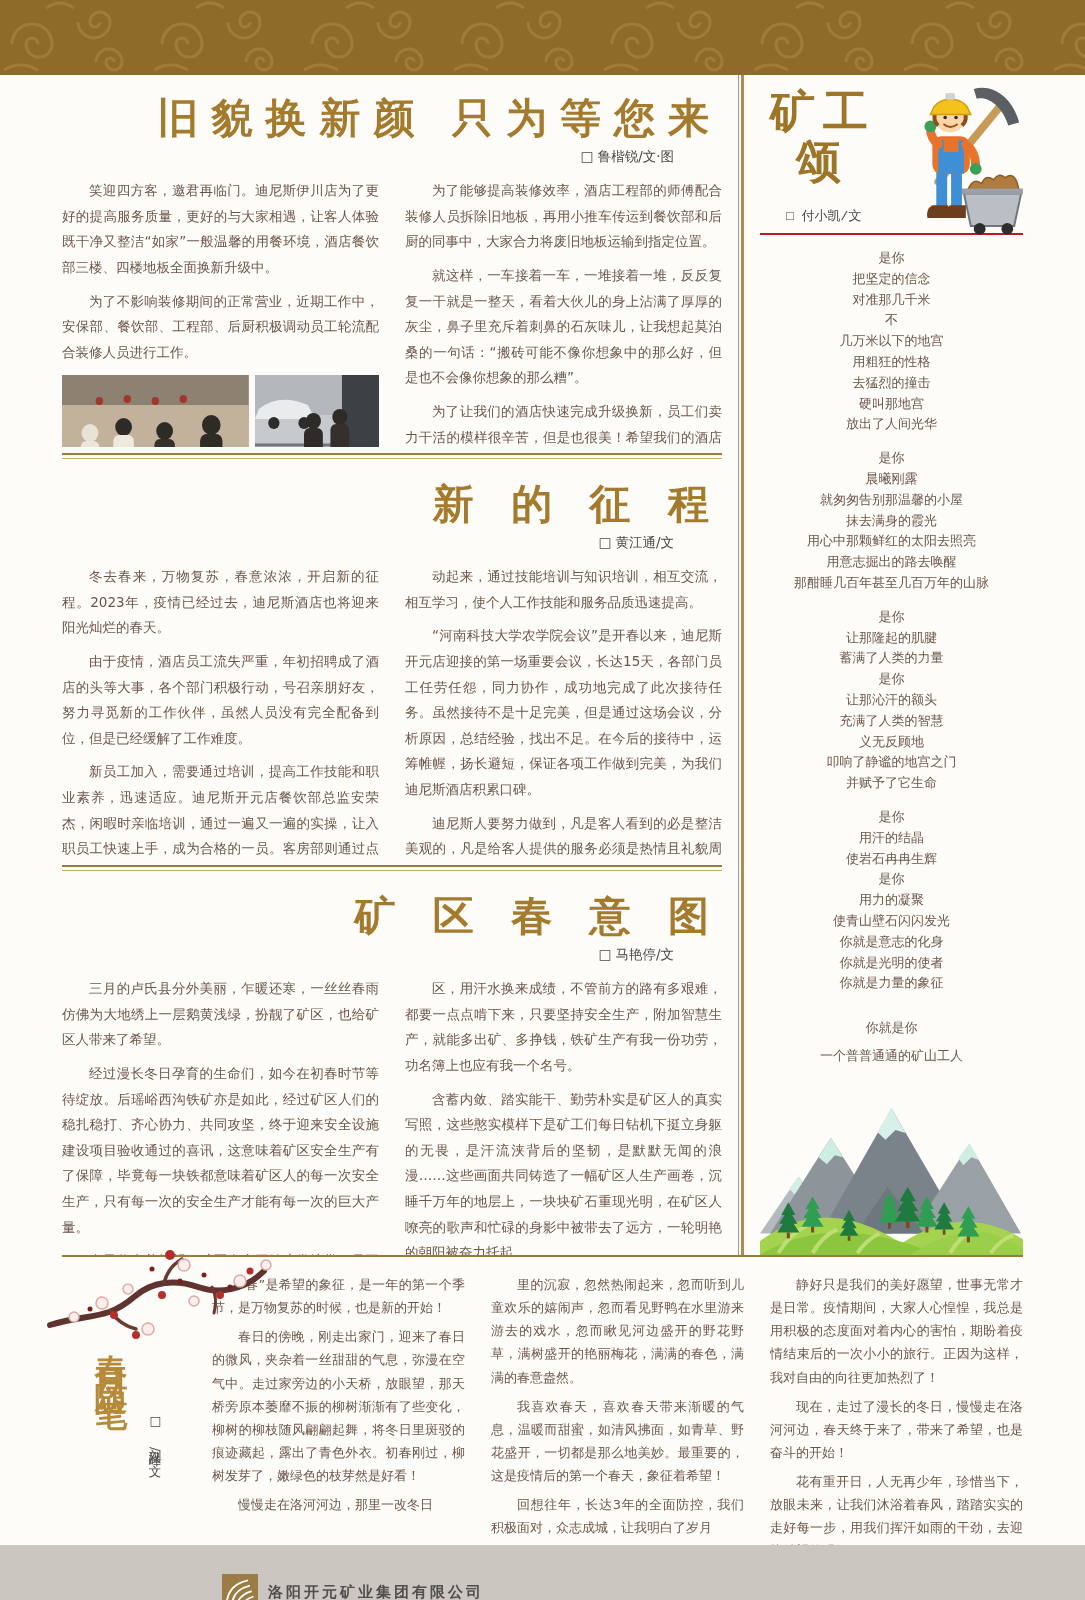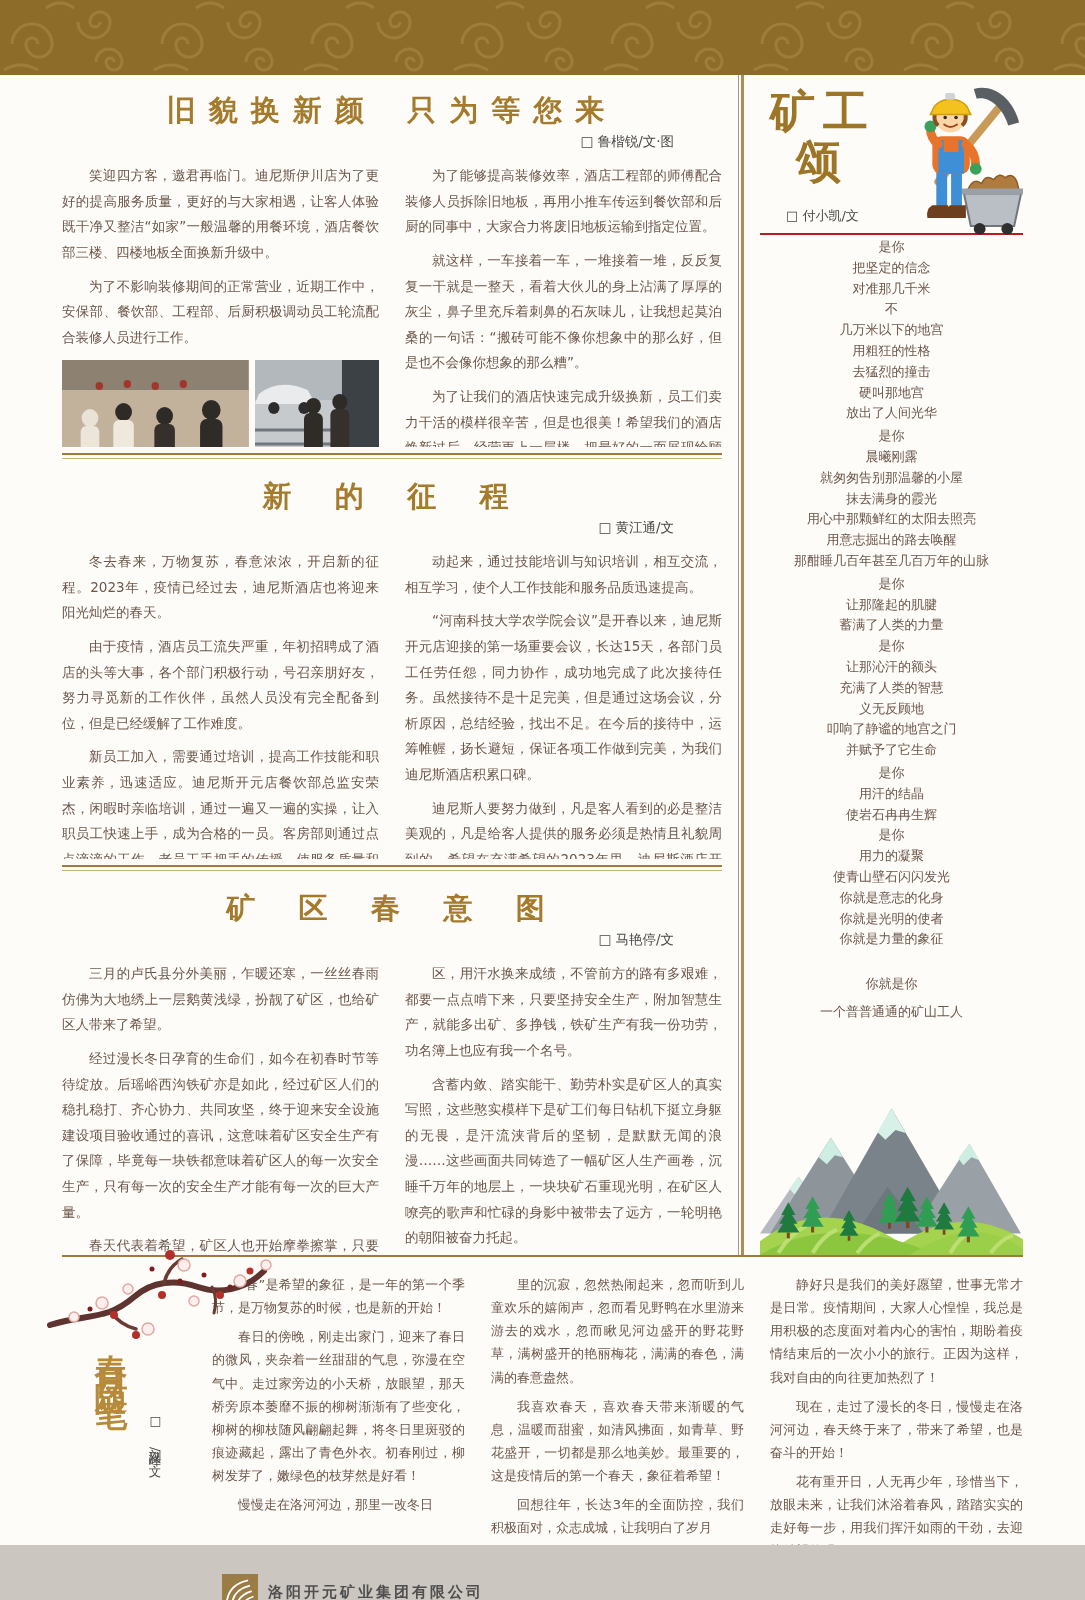--- a/index.html
+++ b/index.html
@@ -14,46 +14,46 @@
   .top-band svg { display:block; }
   
   .content { display:flex; padding:0 62px; height:1180px; box-sizing:border-box; }
   .main-col { width:676px; flex:0 0 676px; padding-right:16px; box-sizing:border-box; overflow:hidden; }
   .v-divider { width:6px; flex:0 0 6px;
     background:linear-gradient(90deg,#9a9a9a 0,#9a9a9a 1px,rgba(0,0,0,0) 1px,rgba(0,0,0,0) 3px,#b08d52 3px,#b08d52 6px); }
   .poem-col { flex:1 1 auto; padding-left:16px; box-sizing:border-box; display:flex; flex-direction:column; overflow:hidden; }
   
   .article { overflow:hidden; }
   .article-title {
-    text-align:center; color:#a47a2d; font-weight:bold;
-    font-family:Liberation Mono, monospace;
-    font-size:29px; letter-spacing:13px; margin:16px 0 2px;
+    text-align:right; color:#a47a2d; font-weight:bold;
+    font-family:Liberation Sans, sans-serif;
+    font-size:41px; letter-spacing:13px; margin:16px 0 2px;
   }
   .article-byline { text-align:right; color:#474747; font-size:13.5px; padding-right:48px; margin:2px 0 4px; }
   .article-cols { display:flex; gap:26px; }
   .article-cols .col { flex:1 1 0; min-width:0; }
   p.body { margin:8px 0; text-indent:2em; font-size:13.5px; line-height:1.9; text-align:justify; color:#6b564a; }
   .section-rule { height:3px; border-top:2px solid #a0793c; border-bottom:1px solid #c9ad79; margin:6px 0 2px; }
   .a1 { height:372px; } .a2 { height:398px; } .a3 { height:390px; }
   .photos { display:flex; gap:6px; margin-top:10px; }
   .photo { height:142px; overflow:hidden; background:#c8b9a6; }
   .photo svg { display:block; width:100%; height:100%; }
   .photo.p1 { flex:3 1 0; }
   .photo.p2 { flex:2 1 0; }
   
   .poem-head { position:relative; height:158px; flex:0 0 158px; border-bottom:2px solid #b91c1c; }
   .poem-title {
     position:absolute; left:10px; top:12px; color:#9c7527; font-weight:bold;
     font-family:"DejaVu Serif","Liberation Serif",serif; font-size:45px; line-height:1.12; letter-spacing:8px;
   }
   .poem-title .t2 { display:block; margin-left:26px; }
   .miner { position:absolute; right:-4px; top:2px; }
-  .poem-byline { position:absolute; left:26px; bottom:8px; font-size:13px; color:#474747; }
+  .poem-byline { position:absolute; left:26px; bottom:8px; font-size:13px; color:#474747;font-family:Liberation Mono, monospace; }
   .poem-body { flex:1 1 auto; min-height:0; overflow:hidden; }
-  .stanza { text-align:center; font-size:13px; line-height:1.6; white-space:pre-line; margin:2px 0 0; color:#6b564a; }
+  .stanza { text-align:center; font-size:13px; line-height:1.6; white-space:pre-line; margin:13px 0 0; color:#6b564a; }
   .stanza.closing { line-height:2.15; margin-top:20px; }
   .mountains { flex:0 0 168px; margin-top:auto; }
   .mountains svg { display:block; width:100%; height:168px; }
   
   .essay { height:290px; margin:0 62px; border-top:2px solid #a0793c; box-sizing:border-box;
            display:flex; position:relative; padding-top:10px; overflow:visible; }
   .essay-left { flex:0 0 150px; width:150px; position:relative; }
   .plum { position:absolute; left:-18px; top:-42px; }
   .essay-title {
     position:absolute; left:26px; top:62px; writing-mode:vertical-rl;

